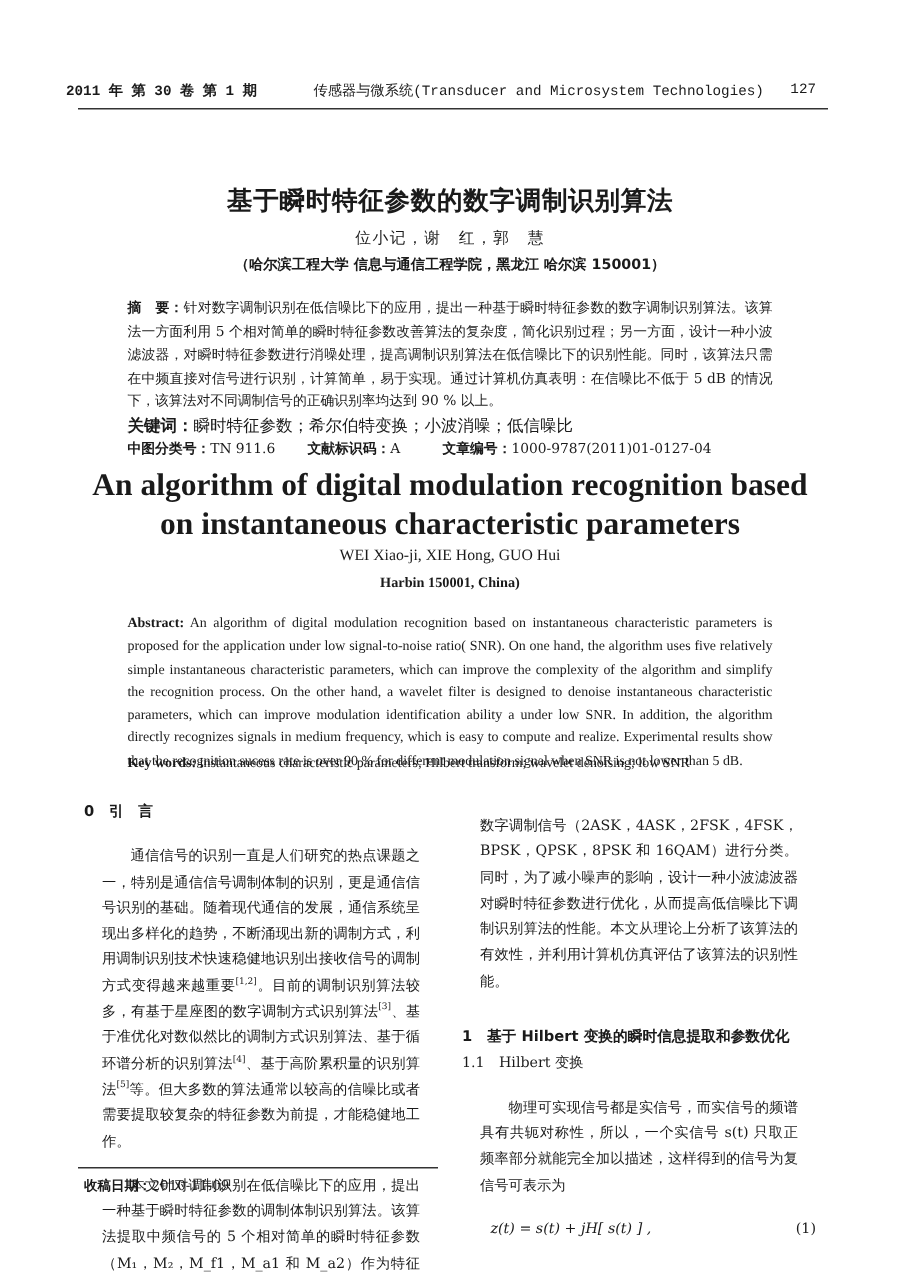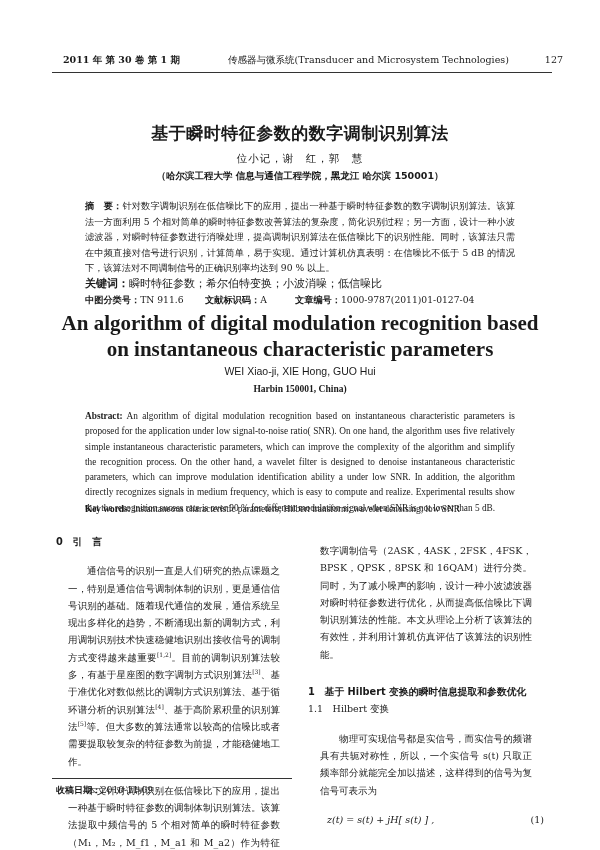--- a/index.html
+++ b/index.html
@@ -1,36 +1,36 @@
 <!DOCTYPE html>
 <html><head>
 <meta charset="utf-8">
 <style>
   html, body { margin:0; padding:0; background:#ffffff; }
   body { width:600px; height:850px; position:relative; overflow:hidden; color:#1a1a1a;
          font-family:"DejaVu Serif", "Liberation Serif", serif; }
   .abs { position:absolute; }
-  .header { left:63px; top:52px; width:500px; height:18px; font-size:9.5px; }
+  .header { left:44px; top:52px; width:500px; height:18px; font-size:9.5px;font-family:Liberation Mono, monospace; }
   .header .left { position:absolute; left:0; top:2px; font-weight:bold; }
   .header .center { position:absolute; left:165px; top:2px; }
   .header .right { position:absolute; right:0; top:2px; }
   .header-rule { left:52px; top:72px; width:500px; height:1px; background:#333; }
   .cn-title { left:0; top:122px; width:600px; text-align:center; font-size:17px; font-weight:bold;
               font-family:"DejaVu Sans", sans-serif; letter-spacing:0.5px; }
   .cn-authors { left:0; top:152px; width:600px; text-align:center; font-size:10.5px; letter-spacing:1px; }
   .cn-affil { left:0; top:170px; width:600px; text-align:center; font-size:9.5px; font-weight:bold;
               font-family:"DejaVu Sans", sans-serif; }
   .cn-abstract { left:85px; top:198px; width:430px; font-size:9.2px; line-height:15.5px; text-align:justify; }
   .cn-abstract b, .cn-kw b, .cn-meta b { font-family:"DejaVu Sans", sans-serif; }
   .cn-kw { left:85px; top:276px; width:430px; font-size:11px; line-height:15px; }
   .cn-meta { left:85px; top:292px; width:430px; font-size:9.2px; line-height:15px; }
   .cn-meta span.item { position:absolute; top:0; white-space:nowrap; }
   .en-title { left:0; top:310px; width:600px; text-align:center; font-size:21px; font-weight:bold;
               line-height:26px; font-family:"Liberation Serif", serif; }
-  .en-authors { left:0; top:365px; width:600px; text-align:center; font-size:10.5px; font-family:Liberation Sans, sans-serif; }
+  .en-authors { left:0; top:365px; width:600px; text-align:center; font-size:10.5px; font-family:Liberation Serif, serif; }
   .en-affil { left:0; top:382px; width:600px; text-align:center; font-size:9.5px; font-weight:bold;
               line-height:15px; font-family:"Liberation Serif", serif; }
   .en-abstract { left:85px; top:409px; width:430px; font-size:9.3px; line-height:15.3px; text-align:justify;
                  font-family:"Liberation Serif", serif; }
   .en-kw { left:85px; top:502px; width:430px; font-size:9.3px; line-height:15px; font-family:"Liberation Serif", serif; }
   .col { font-size:9.5px; line-height:17.3px; text-align:justify; }
   .col-left { left:56px; top:533px; width:236px; }
   .col-right { left:308px; top:530px; width:236px; }
   .section-heading { font-weight:bold; font-family:"DejaVu Sans", sans-serif; font-size:9.8px; }
   .para { text-indent:2em; margin:12px; }

